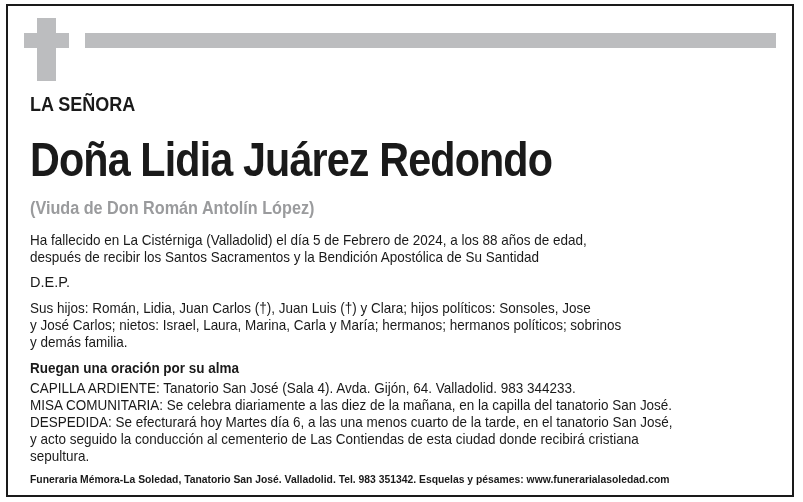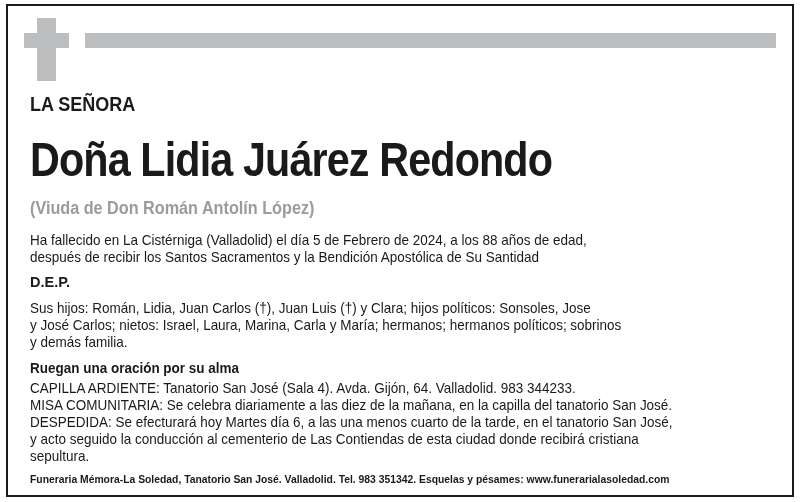--- a/index.html
+++ b/index.html
@@ -6,21 +6,21 @@
     body { width: 803px; height: 502px; position: relative; overflow: hidden; font-family: "Liberation Sans", "DejaVu Sans", sans-serif; color: #1a1a1a; }
     .frame { position: absolute; left: 6px; top: 4px; width: 784px; height: 489px; border: 2px solid #1a1a1a; box-sizing: content-box; }
     .cross-v { position: absolute; left: 37px; top: 18px; width: 19px; height: 63px; background: #bcbdbf; }
     .cross-h { position: absolute; left: 24px; top: 33px; width: 45px; height: 15px; background: #bcbdbf; }
     .bar { position: absolute; left: 85px; top: 33px; width: 691px; height: 15px; background: #bcbdbf; }
     .title-small { position: absolute; left: 30px; top: 93px; font-size: 20px; font-weight: bold; letter-spacing: 0px; transform: scaleX(0.9); transform-origin: left; }
     .name { position: absolute; left: 30px; top: 132px; font-size: 48px; font-weight: bold; letter-spacing: -1px; transform: scaleX(0.86); transform-origin: left; white-space: nowrap; }
     .widow { position: absolute; left: 30px; top: 198px; font-size: 18px; font-weight: bold; color: #9a9b9d; transform: scaleX(0.9); transform-origin: left; white-space: nowrap; }
     .block { position: absolute; left: 30px; font-size: 14.5px; line-height: 17px; white-space: nowrap; transform: scaleX(0.93); transform-origin: left; }
     .b1 { top: 232px; }
-    .dep { position: absolute; left: 30px; top: 274px; font-size: 14.5px; font-weight: bold; }
+    .dep { position: absolute; left: 30px; top: 274px; font-size: 14.5px; font-weight: normal; }
     .b2 { top: 300px; }
     .pray { position: absolute; left: 30px; top: 360px; font-size: 14.5px; font-weight: bold; transform: scaleX(0.93); transform-origin: left; white-space: nowrap; }
     .b3 { top: 380px; }
     .footer { position: absolute; left: 30px; top: 473px; font-size: 11.5px; font-weight: bold; white-space: nowrap; transform: scaleX(0.9); transform-origin: left; }
     .line { display: block; }
   </style>
 </head>
 <body>
 
 <div class="frame"></div>

